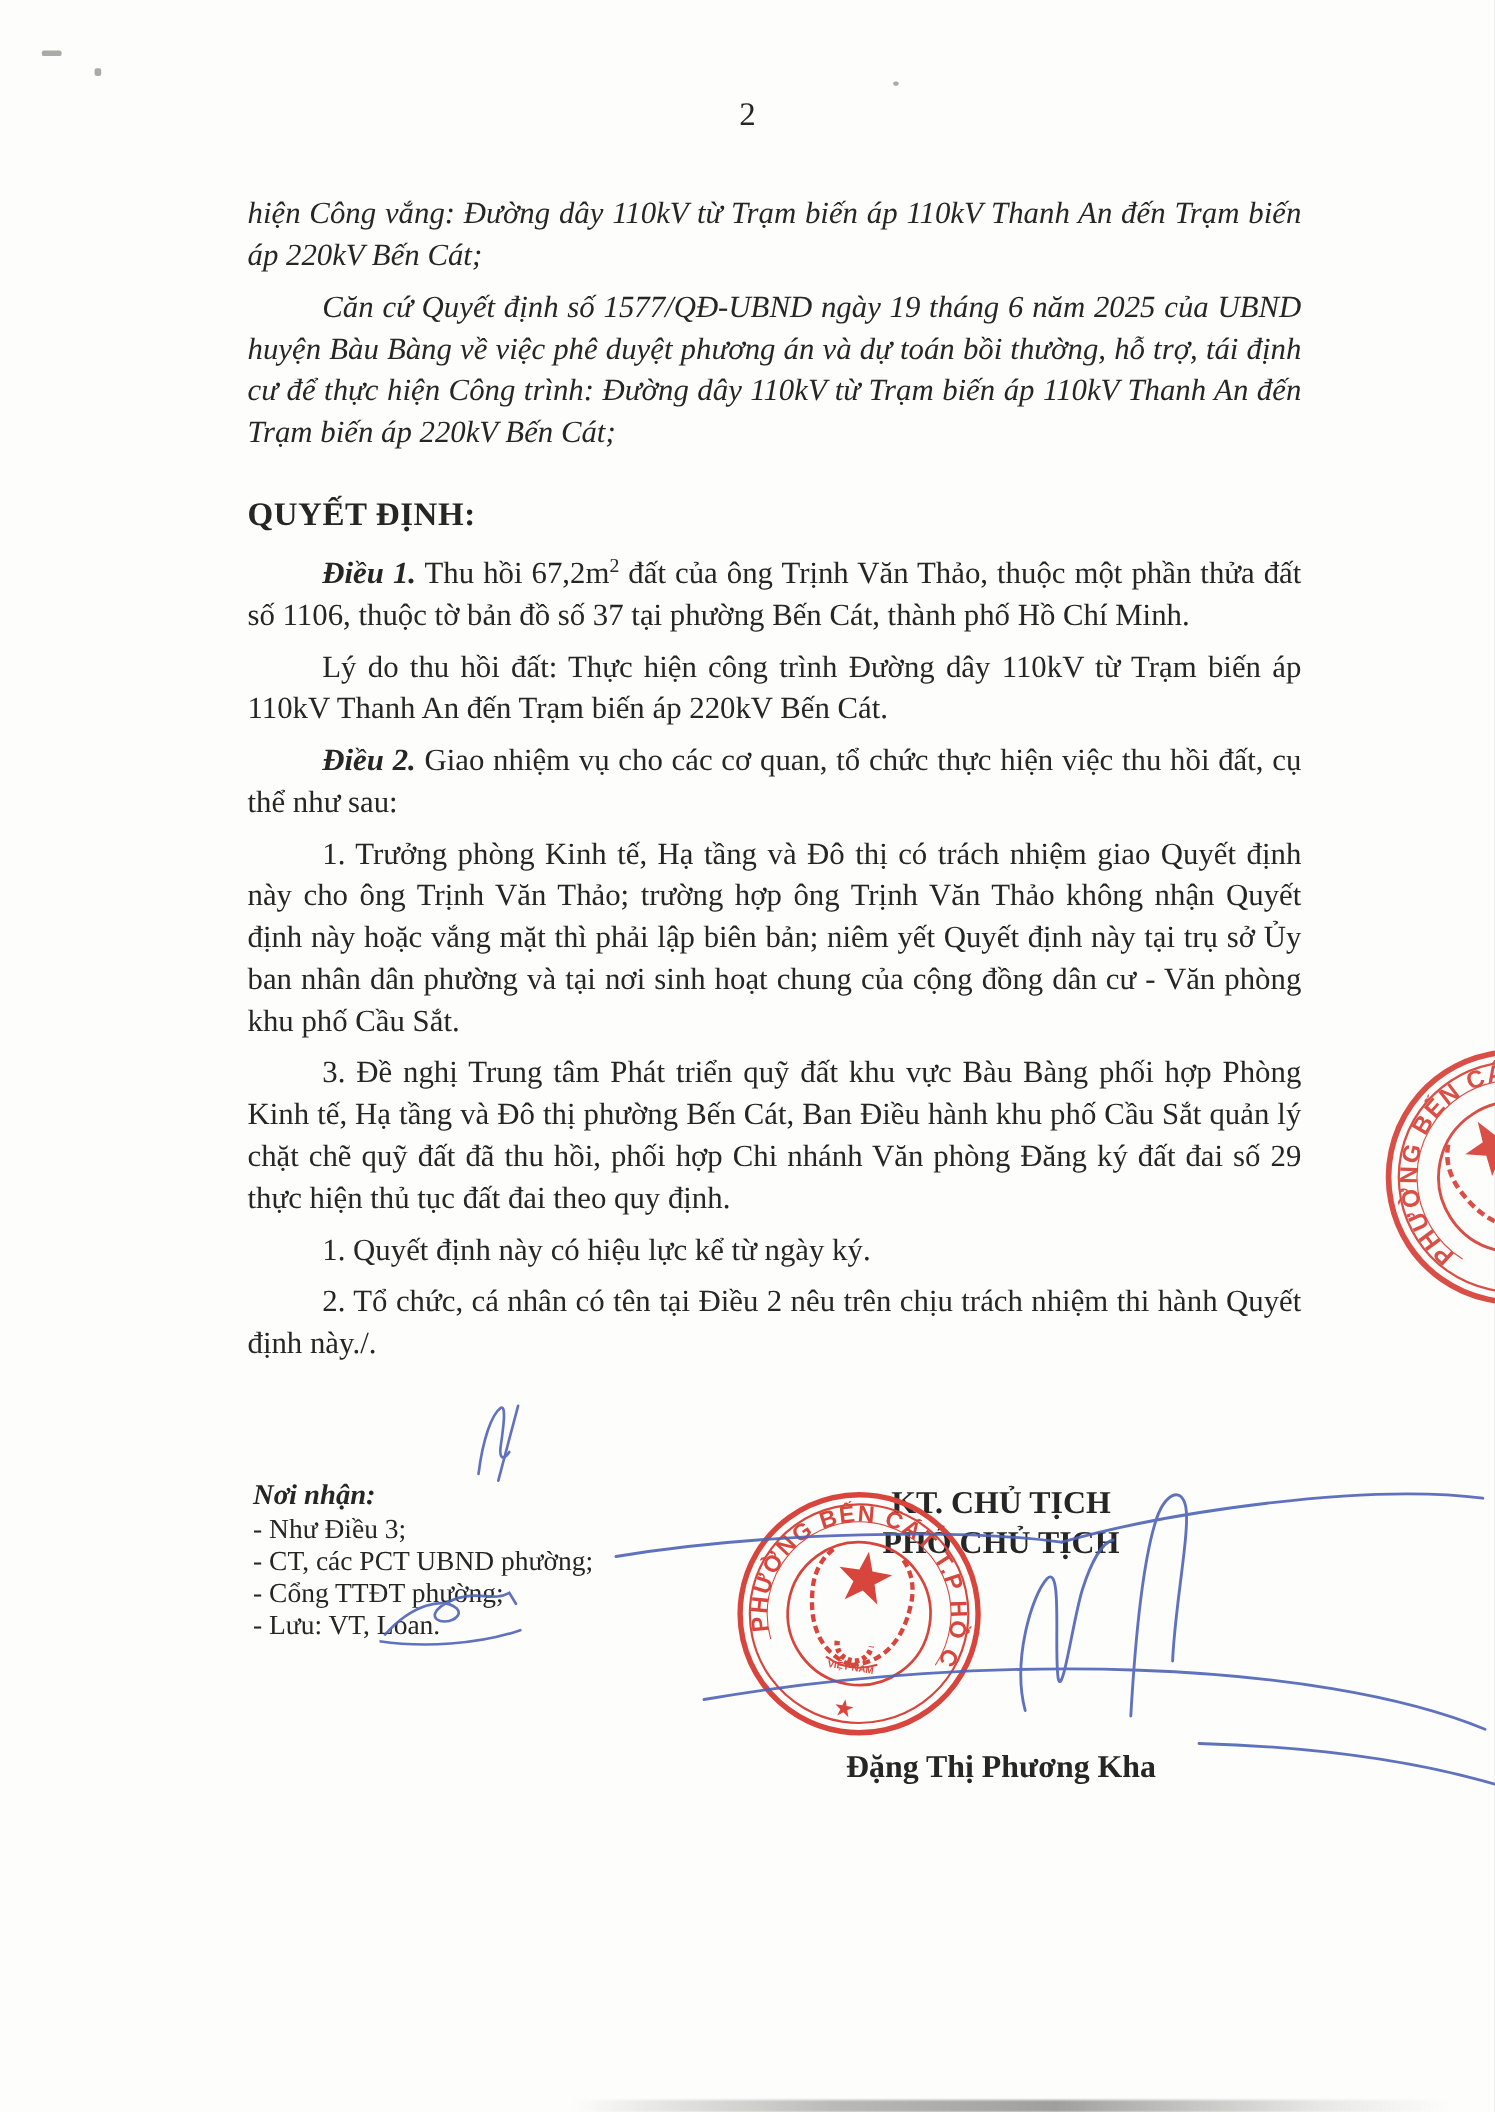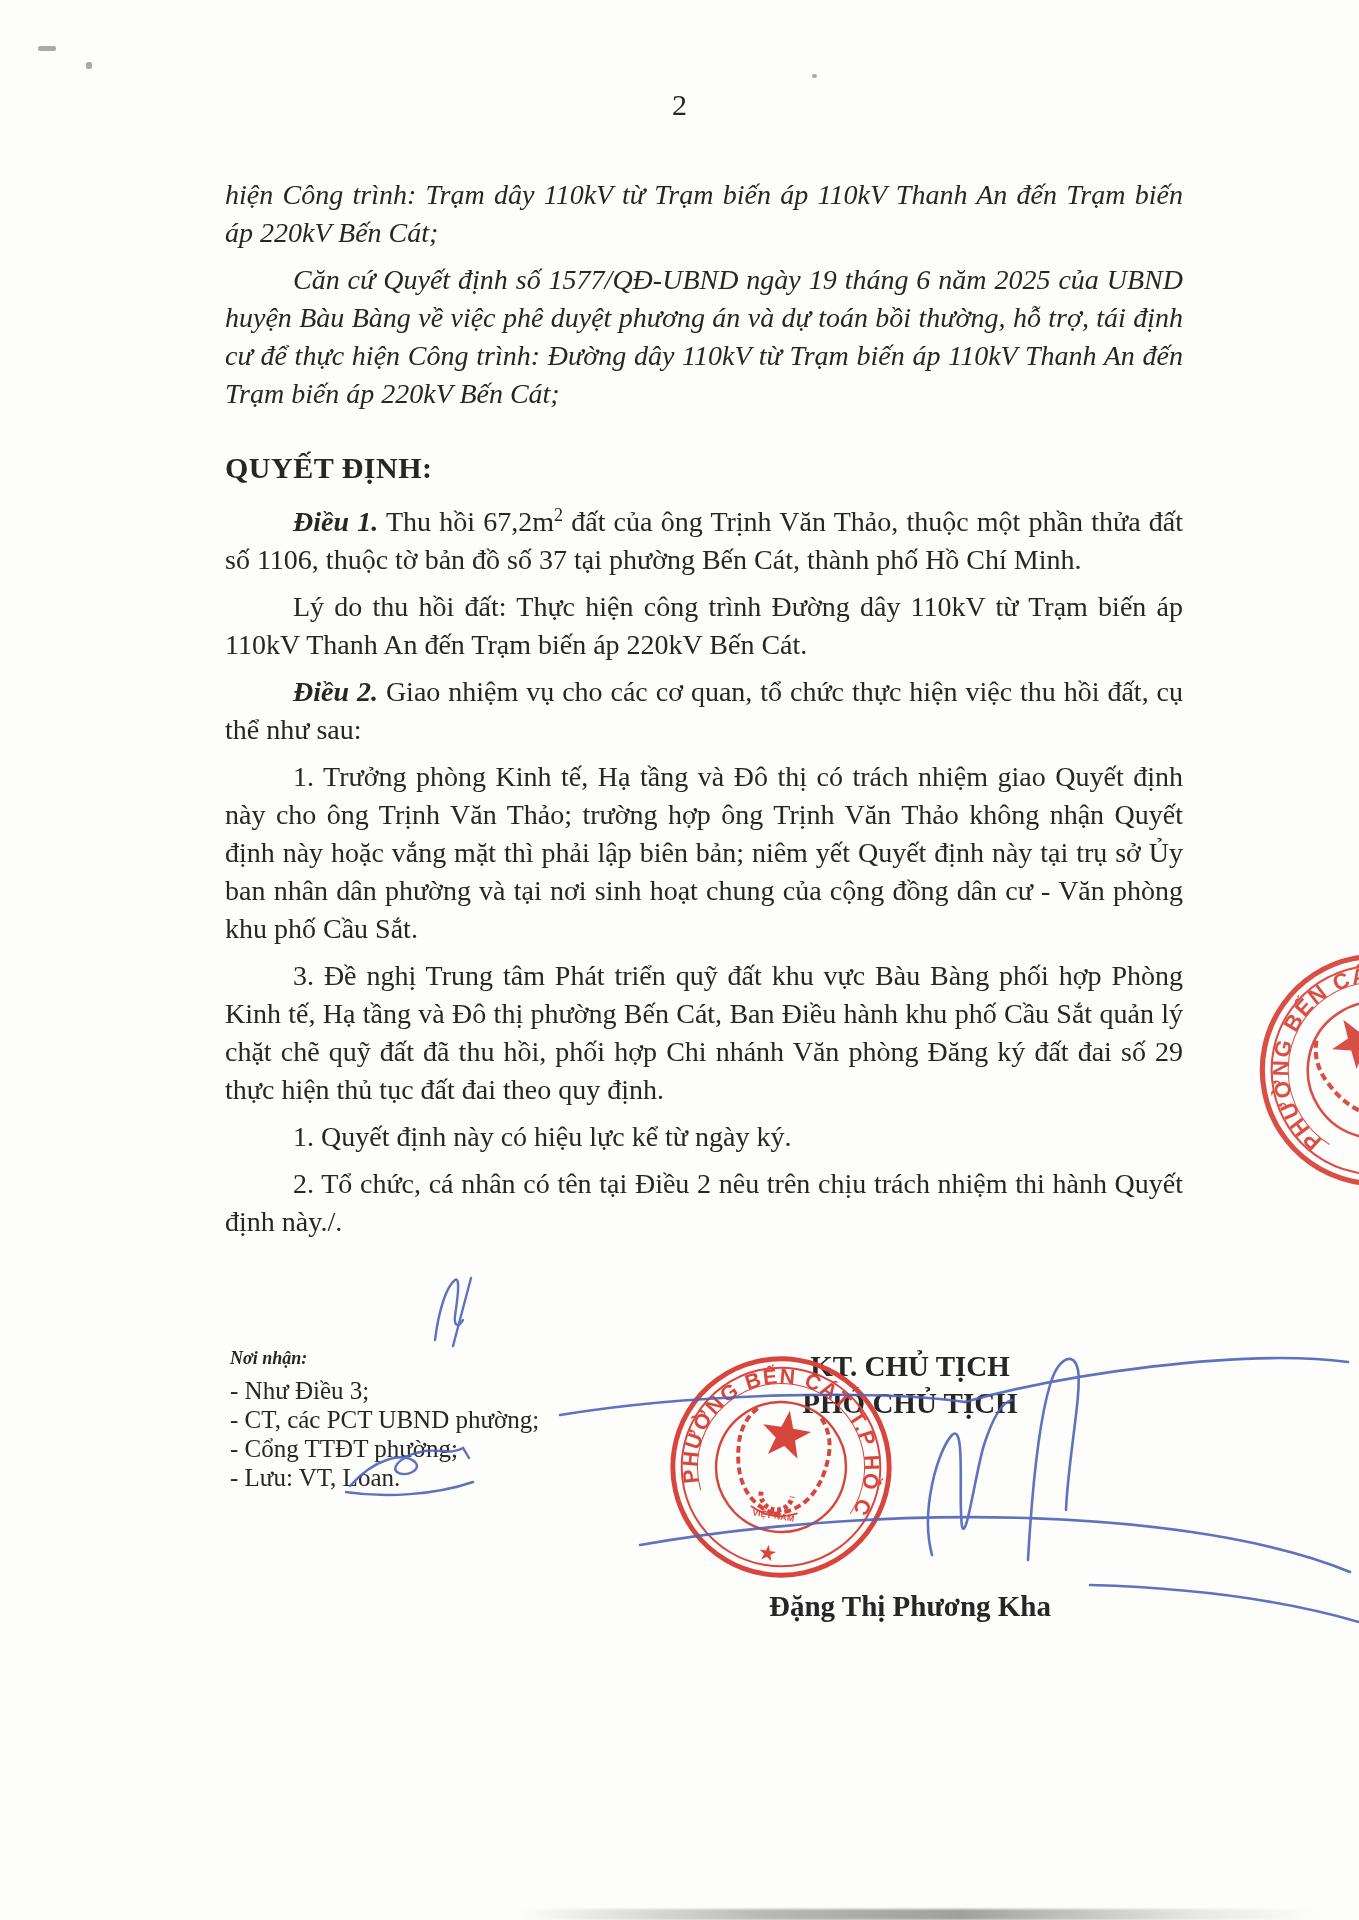--- a/index.html
+++ b/index.html
@@ -17,21 +17,21 @@
   .para{margin:0 0 9px 0;text-indent:68px;}
   .cont{text-indent:0;}
   .ital{font-style:italic;}
   .heading{
     font-weight:bold;font-size:30px;
     margin:36px 0 16px 0;text-indent:0;letter-spacing:.5px;
   }
   .lbl{font-weight:bold;font-style:italic;}
   sup{font-size:18px;line-height:0;}
   .recipients{position:absolute;left:230px;top:1344px;font-size:25px;line-height:29px;}
-  .recipients .rlabel{font-weight:bold;font-style:italic;font-size:18px;margin-bottom:3px;}
+  .recipients .rlabel{font-weight:bold;font-style:italic;font-size:26px;margin-bottom:3px;}
   .signblock{position:absolute;left:700px;top:1348px;width:420px;text-align:center;}
   .signblock .t1,.signblock .t2{font-weight:bold;font-size:29px;line-height:37px;}
   .signblock .name{font-weight:bold;font-size:29px;margin-top:168px;}
   .stamp{position:absolute;}
   .stamp-main{left:663px;top:1349px;width:236px;height:236px;transform:rotate(9deg);}
   .stamp-edge{left:1252px;top:946px;width:248px;height:248px;transform:rotate(-33deg);opacity:.95;}
   .ink-overlay{position:absolute;pointer-events:none;}
   .speck{position:absolute;background:#8d8d8b;border-radius:2px;opacity:.75;}
   .scan-bar{
     position:absolute;left:520px;top:1909px;width:800px;height:11px;
@@ -44,21 +44,21 @@
 
 <div class="page">
 
   <div class="pageno">2</div>
 
   <div class="speck" style="left:38px;top:46px;width:18px;height:5px;"></div>
   <div class="speck" style="left:86px;top:62px;width:6px;height:7px;"></div>
   <div class="speck" style="left:812px;top:74px;width:5px;height:4px;"></div>
 
   <div class="bodytext">
-    <p class="para cont ital">hiện Công trình: Trạm dây 110kV từ Trạm biến áp 110kV Thanh An đến Trạm biến áp 220kV Bến Cát;</p>
+    <p class="para cont ital">hiện Công vắng: Đường dây 110kV từ Trạm biến áp 110kV Thanh An đến Trạm biến áp 220kV Bến Cát;</p>
     <p class="para ital">Căn cứ Quyết định số 1577/QĐ-UBND ngày 19 tháng 6 năm 2025 của UBND huyện Bàu Bàng về việc phê duyệt phương án và dự toán bồi thường, hỗ trợ, tái định cư để thực hiện Công trình: Đường dây 110kV từ Trạm biến áp 110kV Thanh An đến Trạm biến áp 220kV Bến Cát;</p>
 
     <p class="para heading">QUYẾT ĐỊNH:</p>
 
     <p class="para"><span class="lbl">Điều 1.</span><span> Thu hồi 67,2m</span><sup>2</sup><span> đất của ông Trịnh Văn Thảo, thuộc một phần thửa đất số 1106, thuộc tờ bản đồ số 37 tại phường Bến Cát, thành phố Hồ Chí Minh.</span></p>
 
     <p class="para">Lý do thu hồi đất: Thực hiện công trình Đường dây 110kV từ Trạm biến áp 110kV Thanh An đến Trạm biến áp 220kV Bến Cát.</p>
 
     <p class="para"><span class="lbl">Điều 2.</span><span> Giao nhiệm vụ cho các cơ quan, tổ chức thực hiện việc thu hồi đất, cụ thể như sau:</span></p>
 

